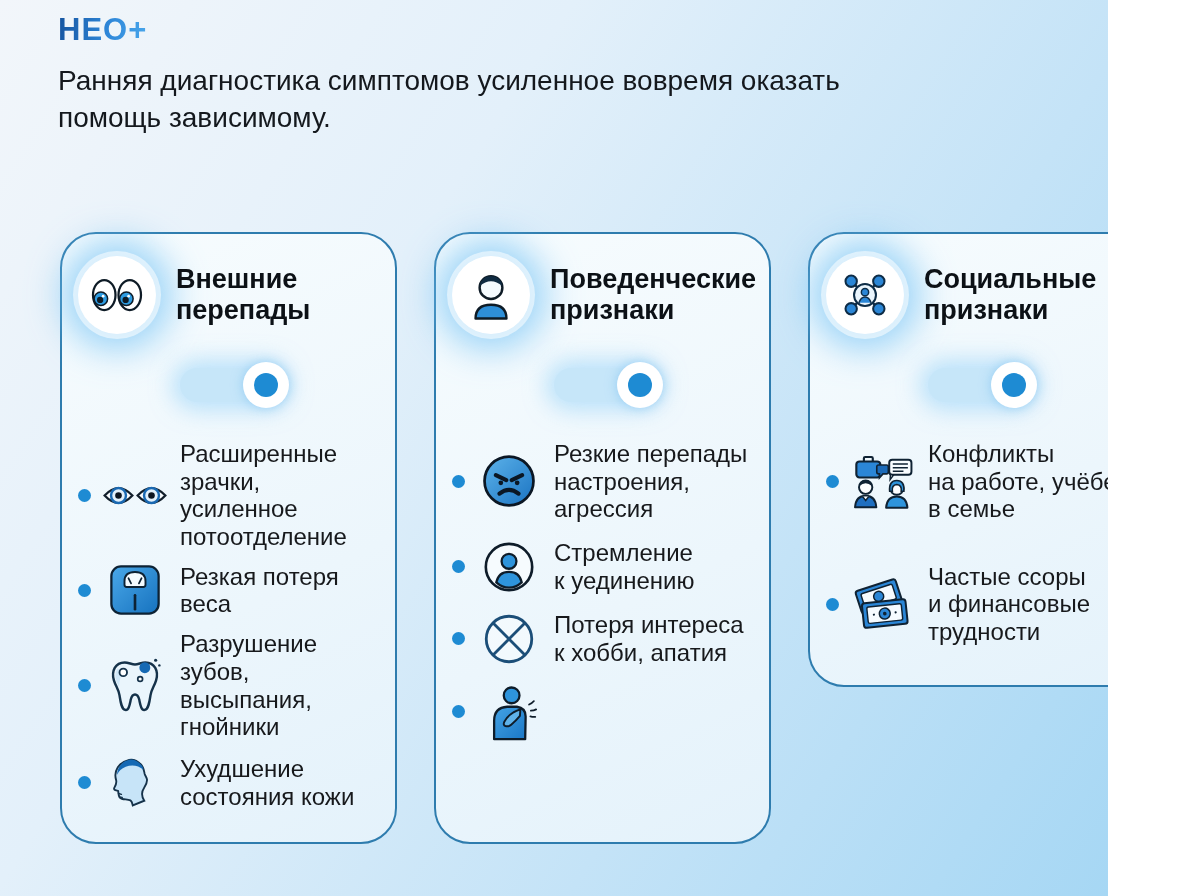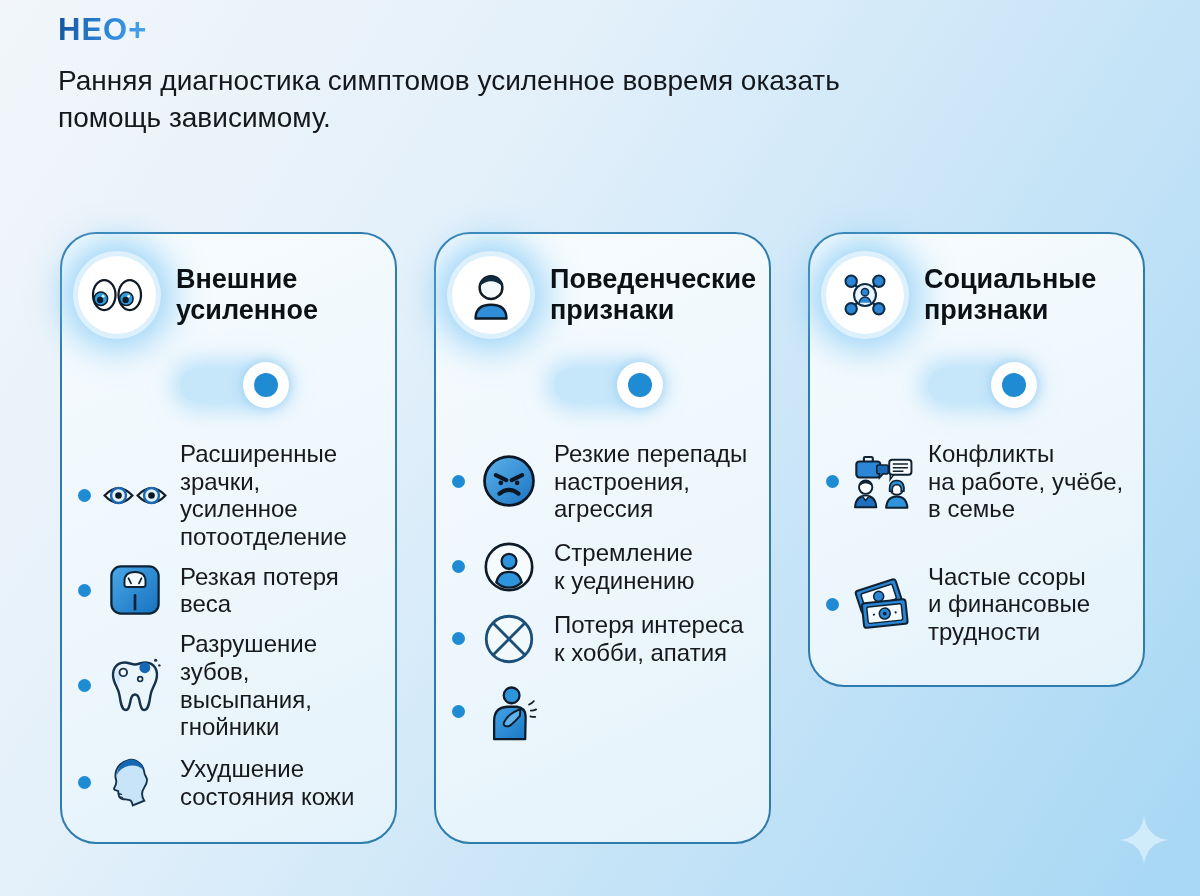--- a/index.html
+++ b/index.html
@@ -1,19 +1,19 @@
 <!DOCTYPE html>
 <html lang="ru"><head>
 <meta charset="utf-8">
 <style>
   * { margin:0; padding:0; box-sizing:border-box; }
   html,body { width:1200px; height:896px; }
   body { font-family:"Liberation Sans", sans-serif; }
   .page {
-    position:relative; width:1200px; height:896px; overflow:hidden;
+    position:relative; width:1108px; height:896px; overflow:hidden;
     background:linear-gradient(123deg,#f2f6fa 0%,#e3f0fa 34%,#c4e3f7 68%,#a6d7f4 100%);
     padding-left:12px;
   }
   
   .header { position:absolute; left:58px; top:12px; width:1090px; }
   .logo {
     display:inline-block; font-size:31px; font-weight:800; letter-spacing:1px;
     color:#2a7dd2;
   }
   @supports ((-webkit-background-clip:text) or (background-clip:text)) {
@@ -84,21 +84,21 @@
             <ellipse cx="53" cy="25" rx="15" ry="20" fill="#fff" stroke="#0e1b26" stroke-width="3"></ellipse>
             <circle cx="14.5" cy="30" r="9" fill="#2e9ce2" stroke="#0e1b26" stroke-width="2"></circle>
             <circle cx="13.5" cy="31.5" r="4.2" fill="#0e1b26"></circle>
             <circle cx="17.5" cy="26.5" r="1.8" fill="#fff"></circle>
             <circle cx="48.5" cy="30" r="9" fill="#2e9ce2" stroke="#0e1b26" stroke-width="2"></circle>
             <circle cx="47.5" cy="31.5" r="4.2" fill="#0e1b26"></circle>
             <circle cx="51.5" cy="26.5" r="1.8" fill="#fff"></circle>
           </svg>
         </div>
         <h2 class="card-title">Внешние
-усиленное</h2>
+перепады</h2>
       </div>
       <div class="toggle">
           <span class="knob"></span>
         </div>
       <ul class="items">
         <li class="item">
           <span class="bullet"></span>
           <span class="item-icon">
             <svg width="66" height="35" viewBox="0 0 76 40">
               <path d="M3 20 Q19 3 35 20 Q19 37 3 20 Z" fill="#fbfdff" stroke="#121f2b" stroke-width="2.6"></path>

